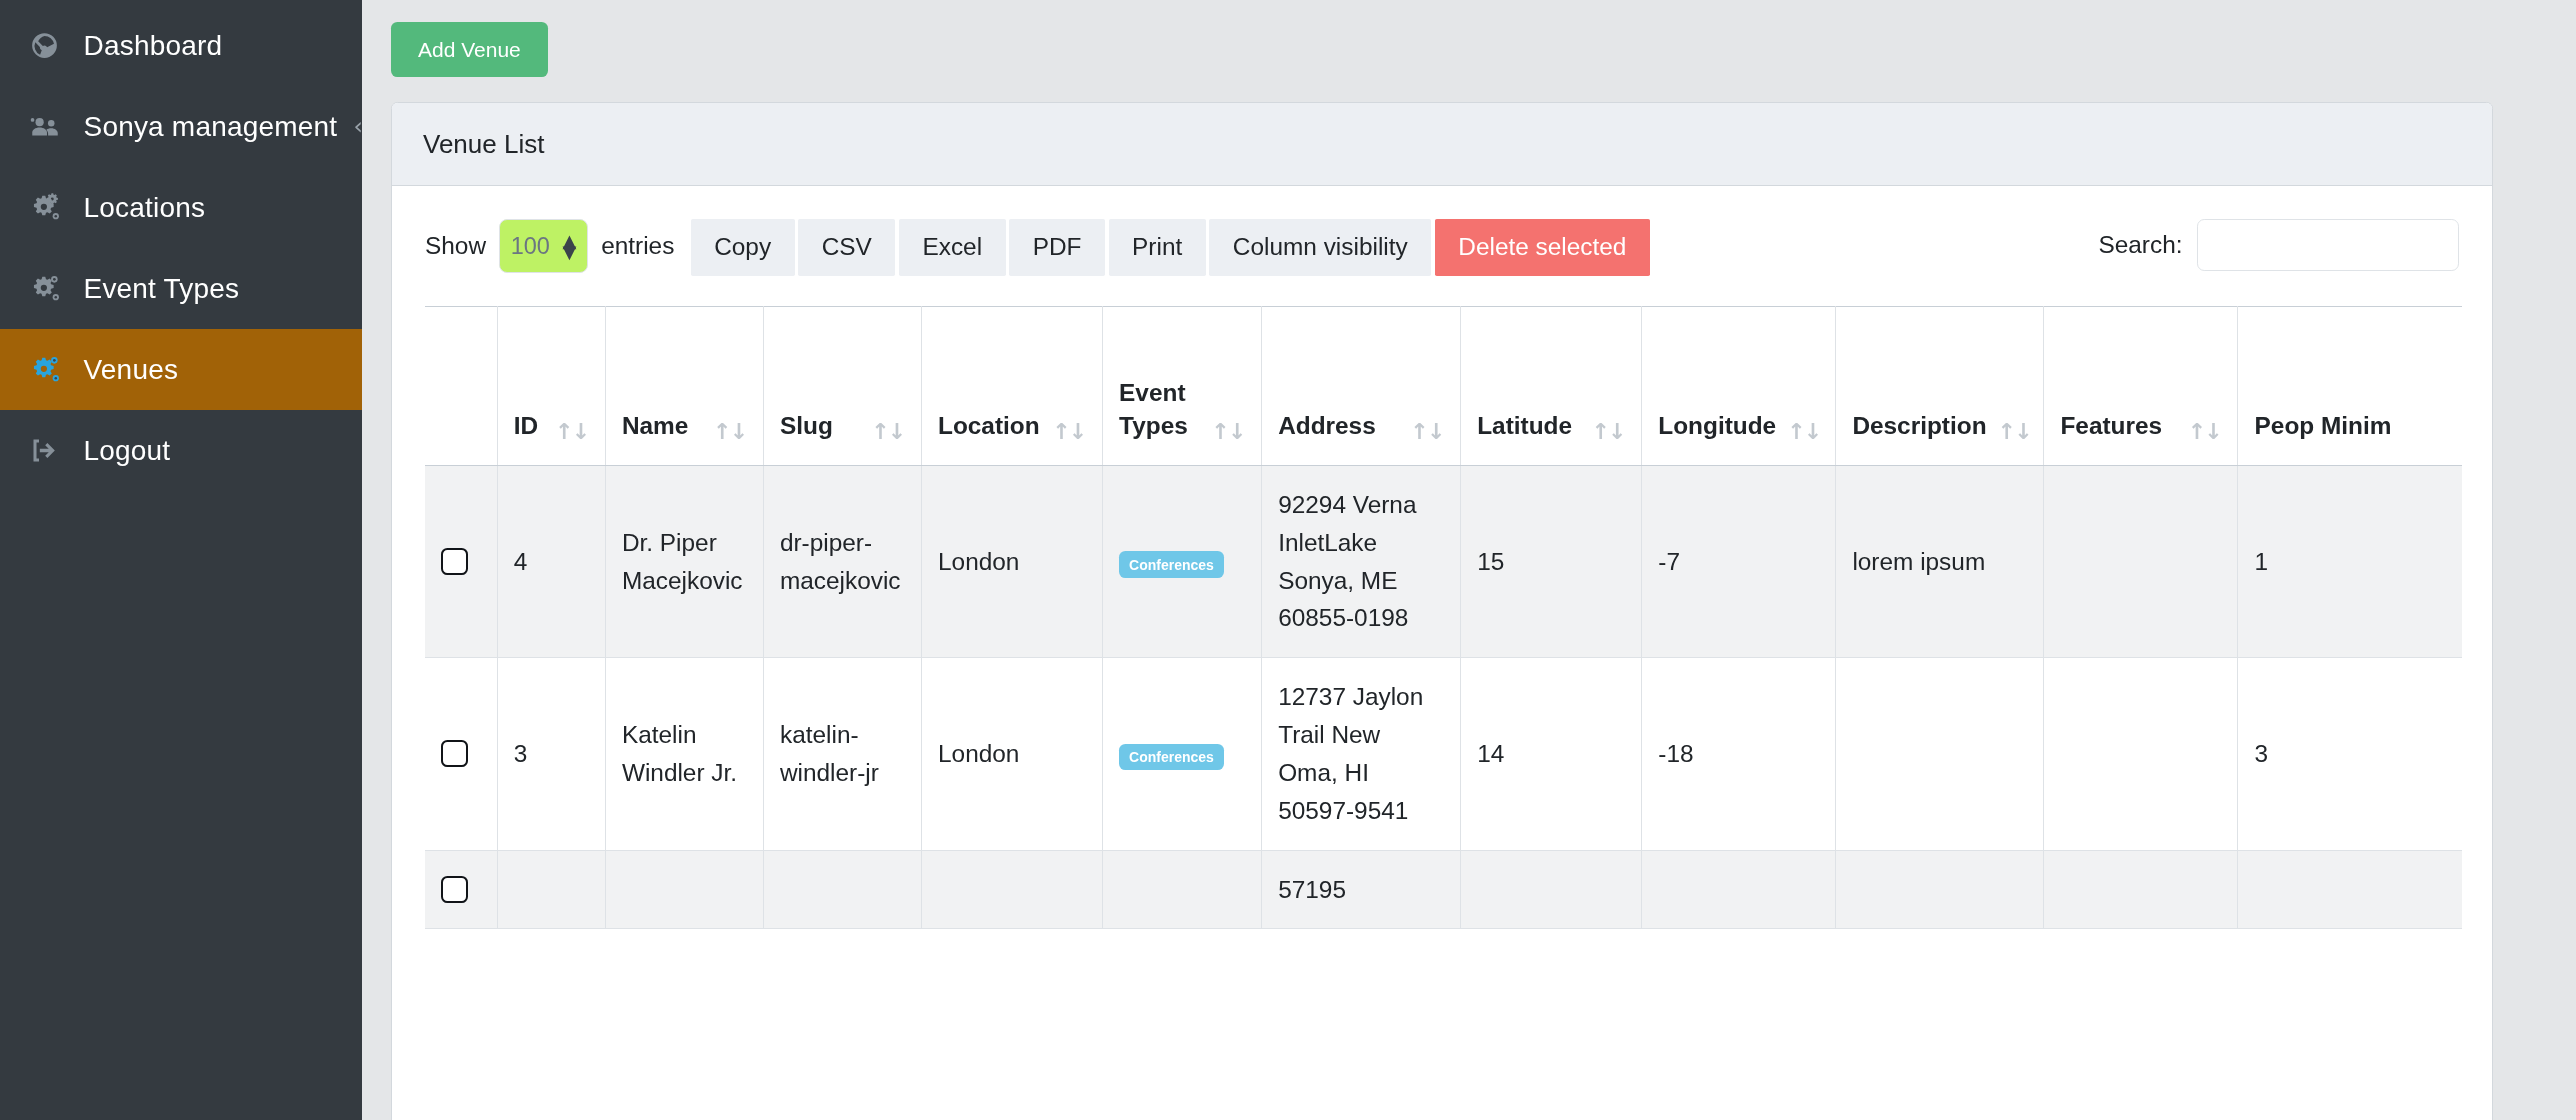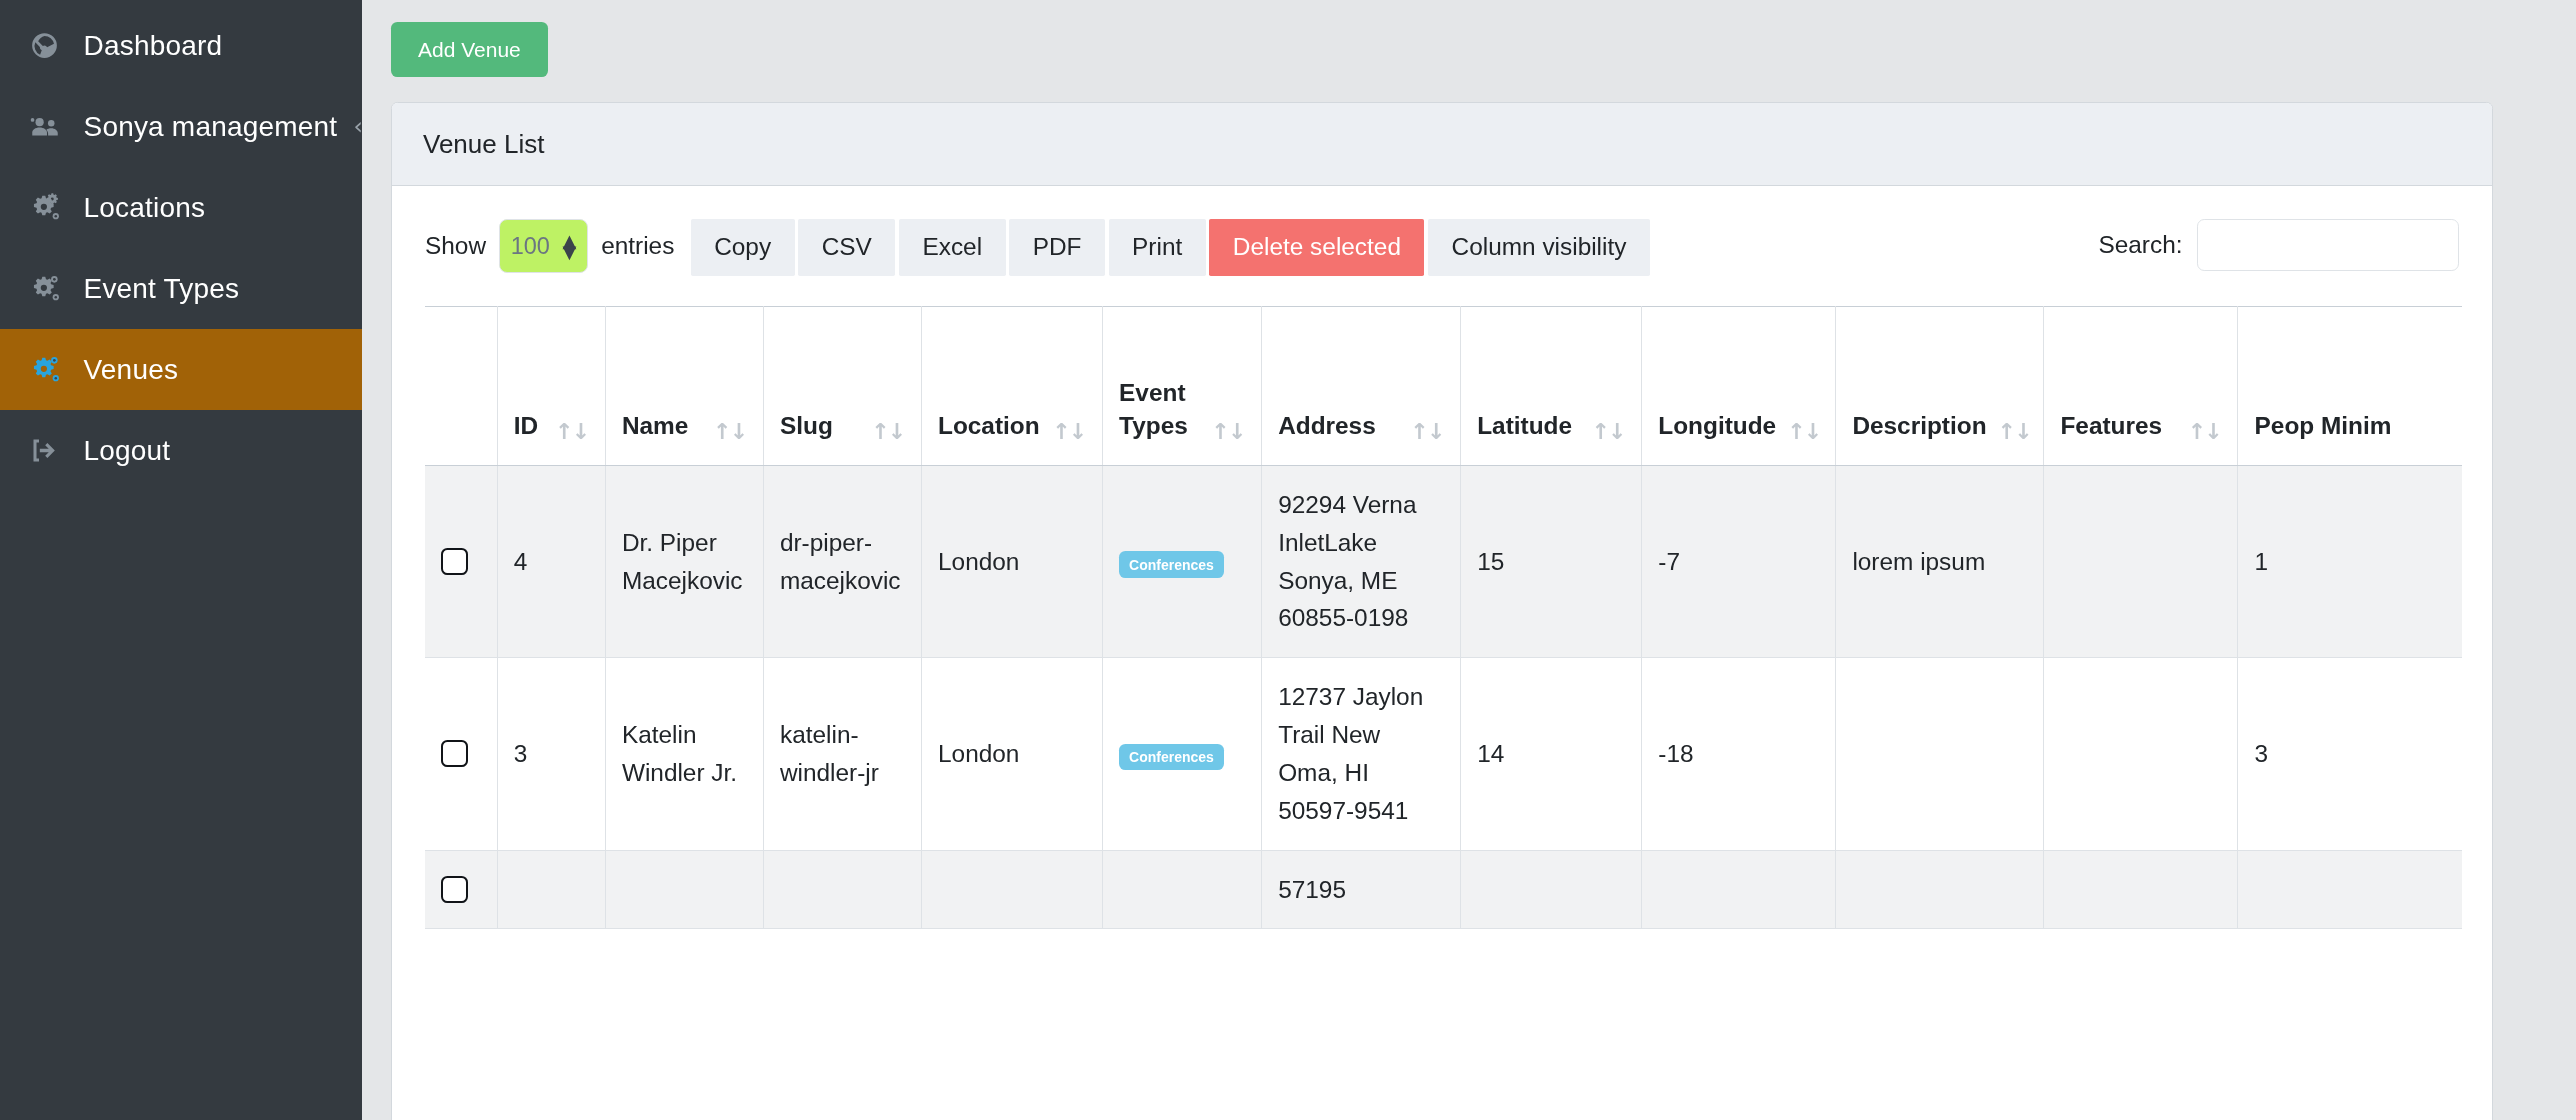--- a/index.html
+++ b/index.html
@@ -348,22 +348,22 @@
             </span>
             <span>entries</span>
           </div>
 
           <div class="btn-group">
             <button class="tbl-btn">Copy</button>
             <button class="tbl-btn">CSV</button>
             <button class="tbl-btn">Excel</button>
             <button class="tbl-btn">PDF</button>
             <button class="tbl-btn">Print</button>
+            <button class="tbl-btn">Column visibility</button>
             <button class="tbl-btn danger">Delete selected</button>
-            <button class="tbl-btn">Column visibility</button>
           </div>
 
           <div class="search-group">
             <span>Search:</span>
             <input class="search-input" type="text" placeholder="" style="">
           </div>
         </div>
 
         <div class="table-scroll">
           <table class="dt">

